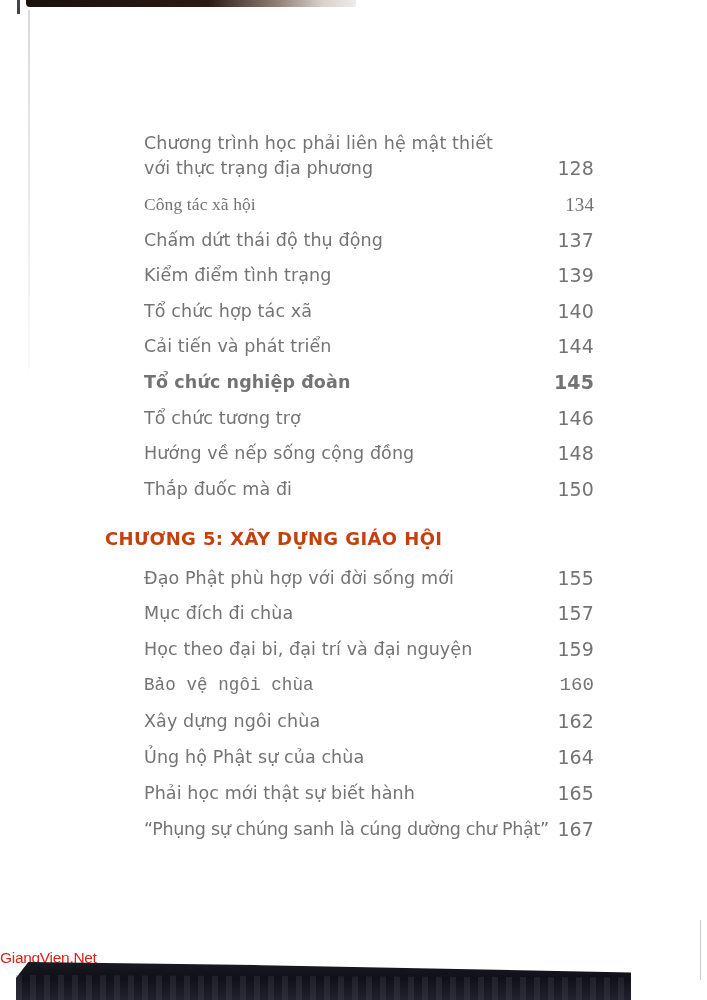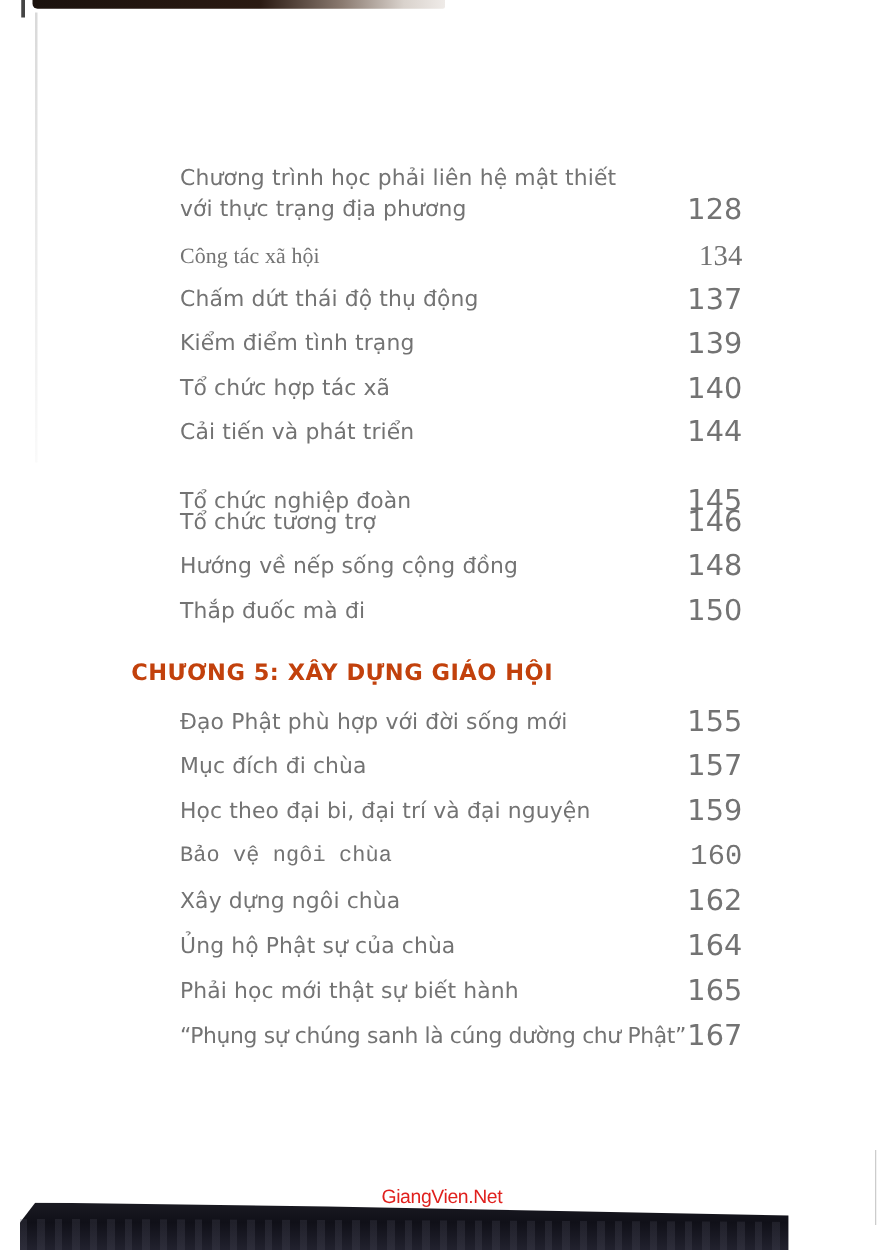--- a/index.html
+++ b/index.html
@@ -66,39 +66,39 @@
     .entry .title {
       display: block;
       width: 410px;
       white-space: nowrap;
     }
     .entry .page {
       position: absolute;
       right: 0;
       bottom: 0;
       text-align: right;
-      font-size: 23px;
+      font-size: 19px;
     }
     .chapter-heading {
       position: absolute;
       left: 105px;
       top: 528px;
       font-family: "DejaVu Sans", sans-serif;
       font-weight: bold;
       font-size: 18px;
       letter-spacing: 0.4px;
       color: #c2410c;
       white-space: nowrap;
     }
     .watermark {
       position: absolute;
       left: 0;
       width: 707px;
       top: 949px;
-      text-align: center;
+      text-align: left;
       font-family: "Liberation Sans", sans-serif;
       font-size: 15.5px;
       color: #e0201d;
       letter-spacing: -0.3px;
     }
     .bottom-edge {
       position: absolute;
       left: 16px;
       top: 962px;
       width: 615px;
@@ -150,21 +150,21 @@
   <div class="entry" style="top:299px;">
     <span class="title">Tổ chức hợp tác xã</span>
     <span class="page">140</span>
   </div>
 
   <div class="entry" style="top:334px;">
     <span class="title">Cải tiến và phát triển</span>
     <span class="page">144</span>
   </div>
 
-  <div class="entry" style="top:389px;">
+  <div class="entry" style="top:370px;font-weight:bold;">
     <span class="title">Tổ chức nghiệp đoàn</span>
     <span class="page">145</span>
   </div>
 
   <div class="entry" style="top:406px;">
     <span class="title">Tổ chức tương trợ</span>
     <span class="page">146</span>
   </div>
 
   <div class="entry" style="top:441px;">

